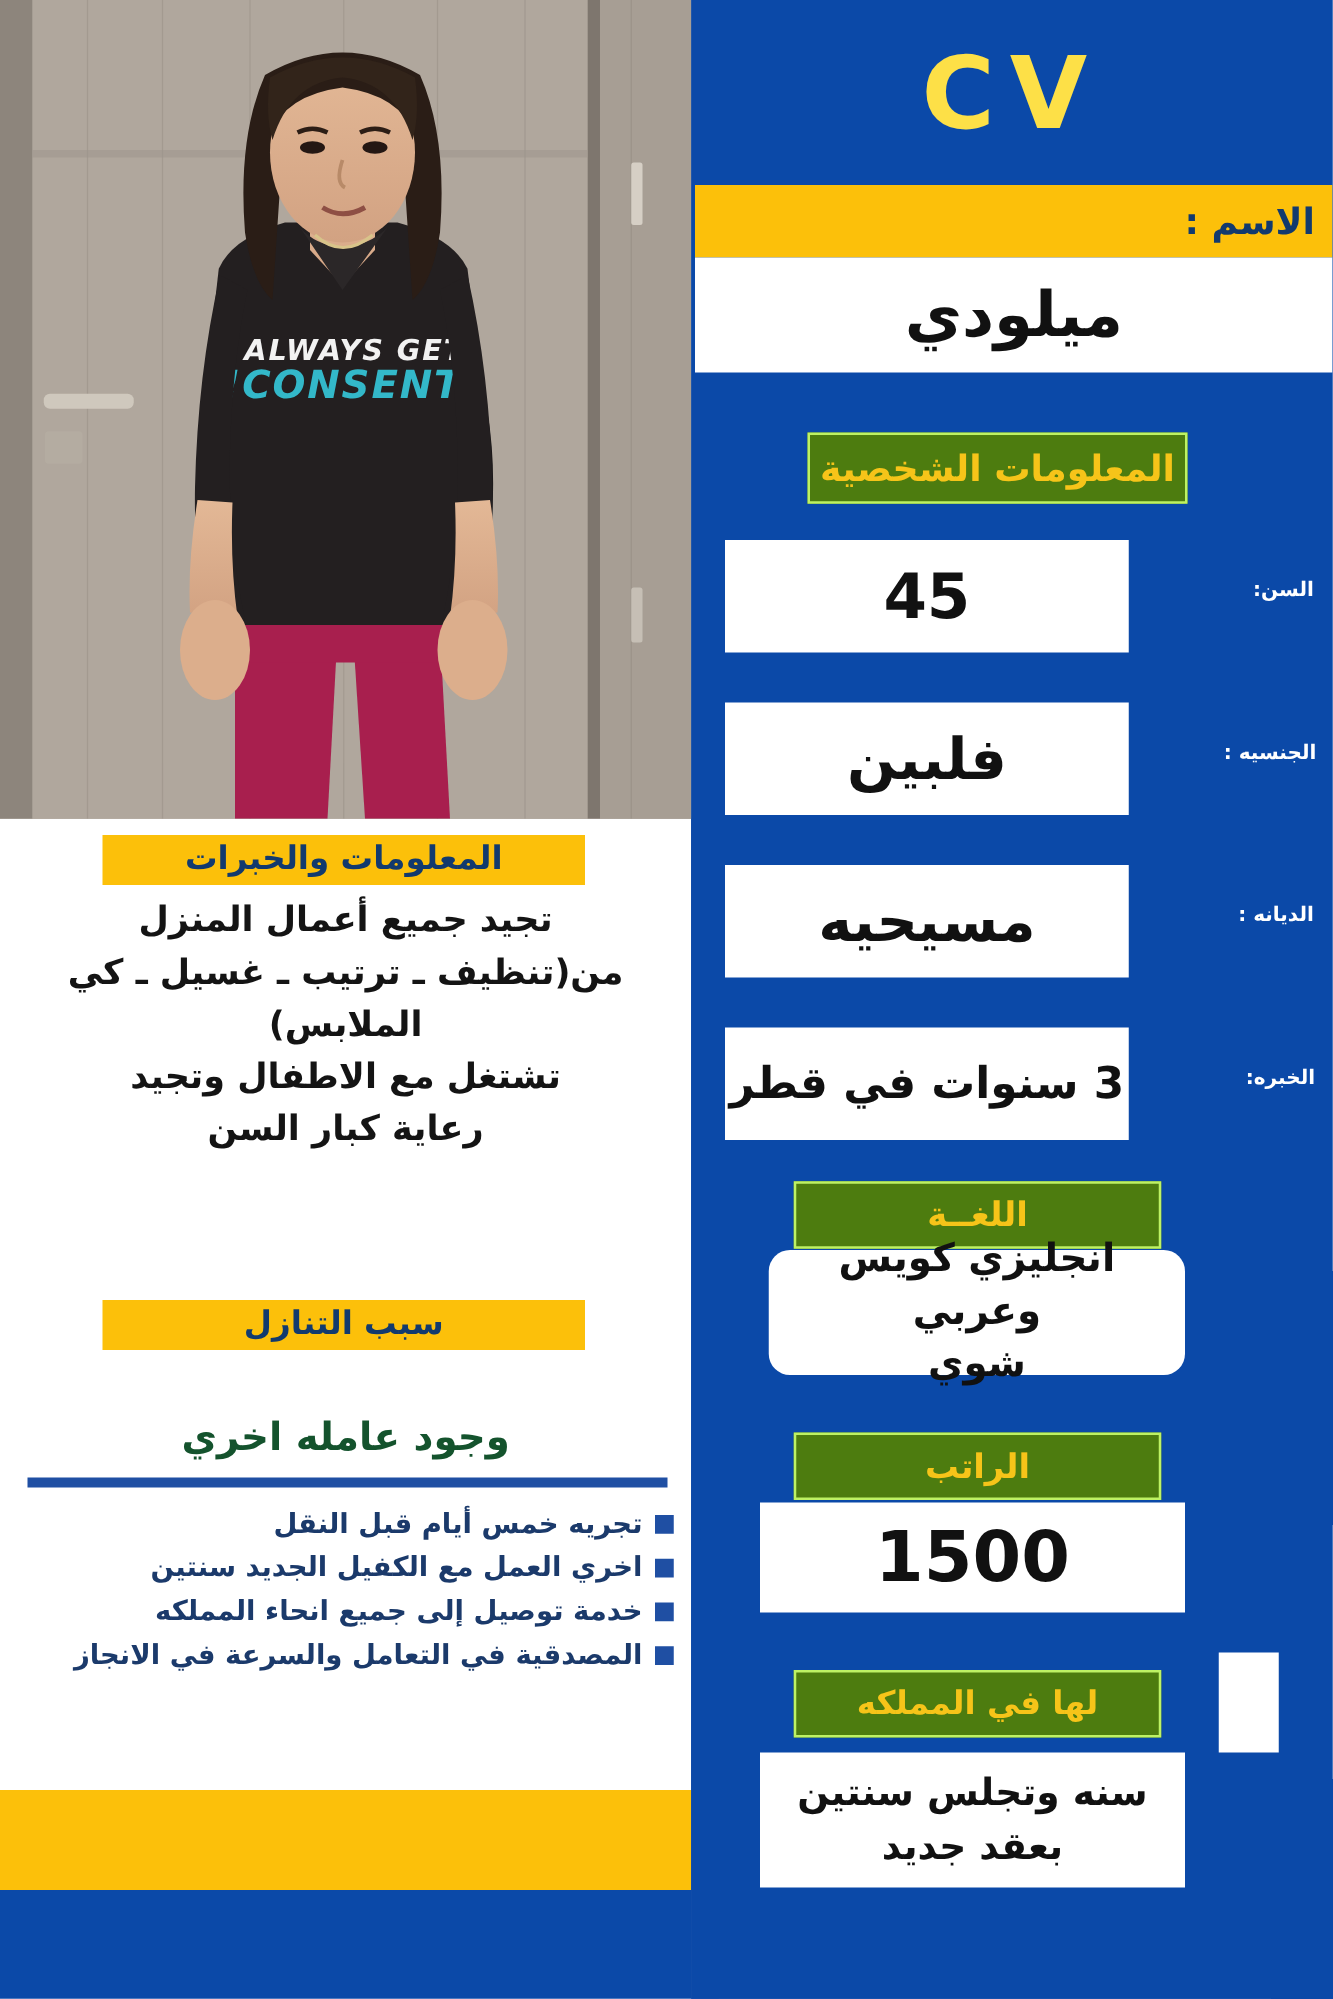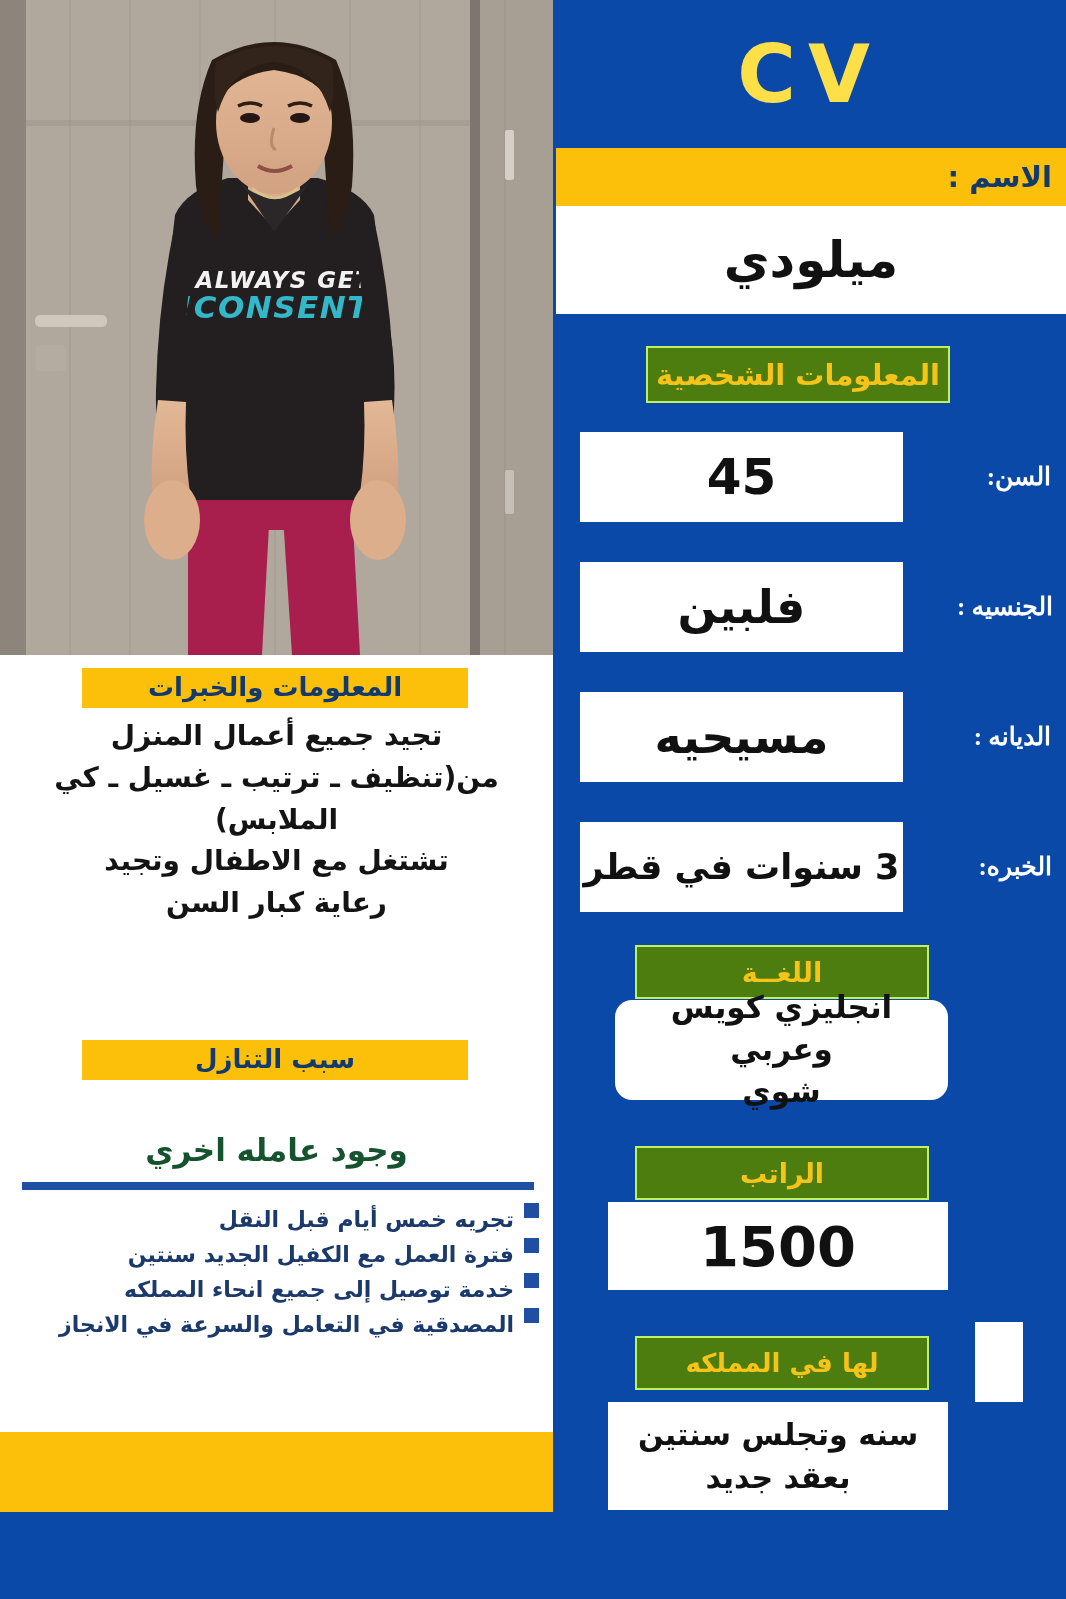--- a/index.html
+++ b/index.html
@@ -55,21 +55,21 @@
     position:absolute;left:22px;top:1182px;width:512px;height:8px;
     background:#1f4fa3;
   }
   .bullets{
     position:absolute;left:14px;top:1202px;width:525px;
     list-style:none;margin:0;padding:0;
     color:#1b3a6b;font-weight:bold;font-size:22px;line-height:1.50;
     text-align:right;
   }
   .bullets li{
-    display:flex;justify-content:flex-start;
+    display:flex;align-items:center;justify-content:flex-start;
     gap:10px;padding:1px 0;
   }
   .bullet-sq{
     width:15px;height:15px;background:#1f4fa3;flex:0 0 auto;display:inline-block;
   }
   .bullet-txt{white-space:nowrap;}
   .bottom-yellow{
     position:absolute;left:0px;top:1432px;width:553px;height:80px;
     background:#fcc00a;
   }
@@ -95,39 +95,38 @@
     color:#fde047;font-weight:bold;font-size:80px;letter-spacing:12px;
     direction:ltr;
   }
   .name-label-bar{
     position:absolute;left:3px;top:148px;width:510px;height:58px;
     background:#fcc00a;display:flex;align-items:center;
     justify-content:flex-start;padding-right:14px;box-sizing:border-box;
     color:#123a6e;font-weight:bold;font-size:29px;
   }
   .name-value-bar{
-    position:absolute;left:3px;top:206px;width:510px;height:108px;
+    position:absolute;left:3px;top:206px;width:510px;height:92px;
     background:#ffffff;display:flex;align-items:center;justify-content:center;
     color:#111111;font-weight:bold;font-size:50px;
   }
 
   .section-chip{
     position:absolute;
     background:#4d7c0f;border:2px solid #bef264;
     display:flex;align-items:center;justify-content:center;
     color:#f6c419;font-weight:bold;
   }
   .chip-personal{left:93px;top:346px;width:300px;height:53px;font-size:29px;}
   .chip-language{left:82px;top:945px;width:290px;height:50px;font-size:27px;}
   .chip-salary{left:82px;top:1146px;width:290px;height:50px;font-size:27px;}
   .chip-kingdom{left:82px;top:1336px;width:290px;height:50px;font-size:26px;}
   .field-label{
-    position:absolute;color:#ffffff;font-weight:bold;font-size:25px;
+    position:absolute;color:#ffffff;font-weight:bold;font-size:16px;
     text-align:right;
-    font-family:Liberation Serif, serif;
   }
   .field-box{
     position:absolute;background:#ffffff;
     display:flex;align-items:center;justify-content:center;
     color:#111111;font-weight:bold;
   }
   .box-age      {left:27px;top:432px;width:323px;height:90px;font-size:50px;}
   .lbl-age      {left:358px;top:462px;width:140px;}
   .box-nat      {left:27px;top:562px;width:323px;height:90px;font-size:46px;}
   .lbl-nat      {left:340px;top:592px;width:160px;}
@@ -263,21 +262,21 @@
 
     <div class="divider-line"></div>
 
     <ul class="bullets">
       <li>
         <span class="bullet-sq"></span>
         <span class="bullet-txt">تجريه خمس أيام قبل النقل</span>
       </li>
       <li>
         <span class="bullet-sq"></span>
-        <span class="bullet-txt">فترة العمل مع الكفيل الجديد سنتين</span>
+        <span class="bullet-txt">اخري العمل مع الكفيل الجديد سنتين</span>
       </li>
       <li>
         <span class="bullet-sq"></span>
         <span class="bullet-txt">خدمة توصيل إلى جميع انحاء المملكه</span>
       </li>
       <li>
         <span class="bullet-sq"></span>
         <span class="bullet-txt">المصدقية في التعامل والسرعة في الانجاز</span>
       </li>
     </ul>

